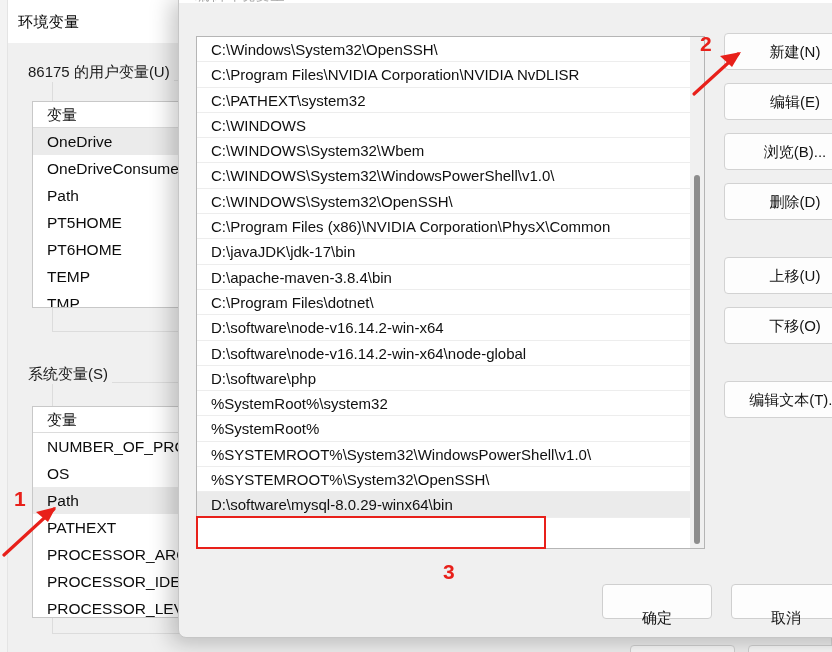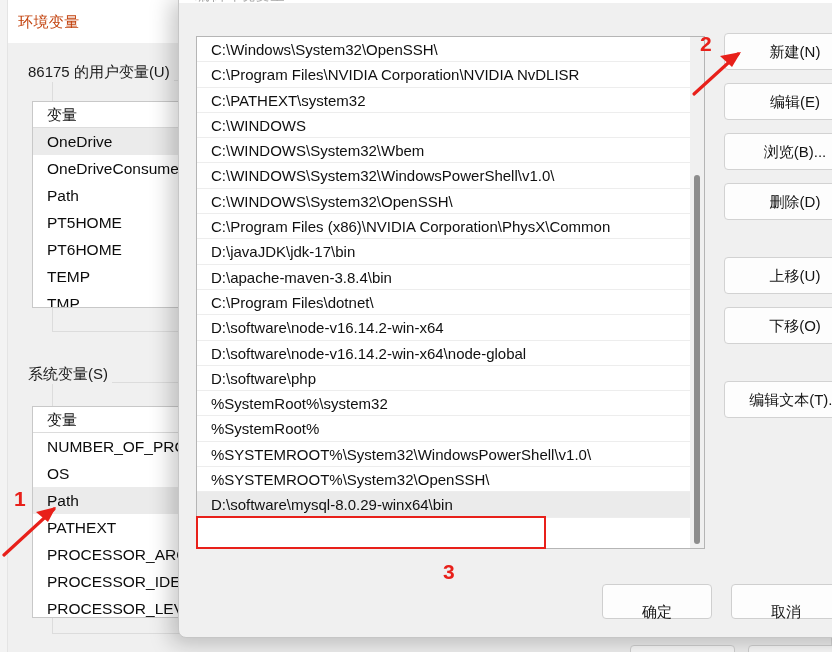--- a/index.html
+++ b/index.html
@@ -37,21 +37,21 @@
     width: 832px;
     height: 43px;
     background: #ffffff;
     box-sizing: border-box;
   }
   .bg-title-text {
     position: absolute;
     left: 18px;
     top: 13px;
     font-size: 15px;
-    color: #c2410c;
+    color: #000000;
     letter-spacing: 0.4px;
     white-space: nowrap;
   }
   .bg-left-strip {
     position: absolute;
     left: 0; top: 0;
     width: 8px;
     height: 652px;
     background: #f3f3f3;
     border-right: 1px solid #e4e4e4;
@@ -208,21 +208,21 @@
     border: 1px solid #cfcfcf;
     border-radius: 4px;
     font-size: 15px;
     color: #141414;
     font-family: "Liberation Sans", "DejaVu Sans", sans-serif;
     cursor: default;
     box-sizing: border-box;
     line-height: 33px;
     text-align: center;
     white-space: nowrap;
-    padding: 10px;
+    padding: 16px;
   }
 
   
   .annot-num {
     position: absolute;
     color: #e8201a;
     font-weight: bold;
     font-size: 21px;
     font-family: "Liberation Sans", "DejaVu Sans", sans-serif;
     line-height: 1;

